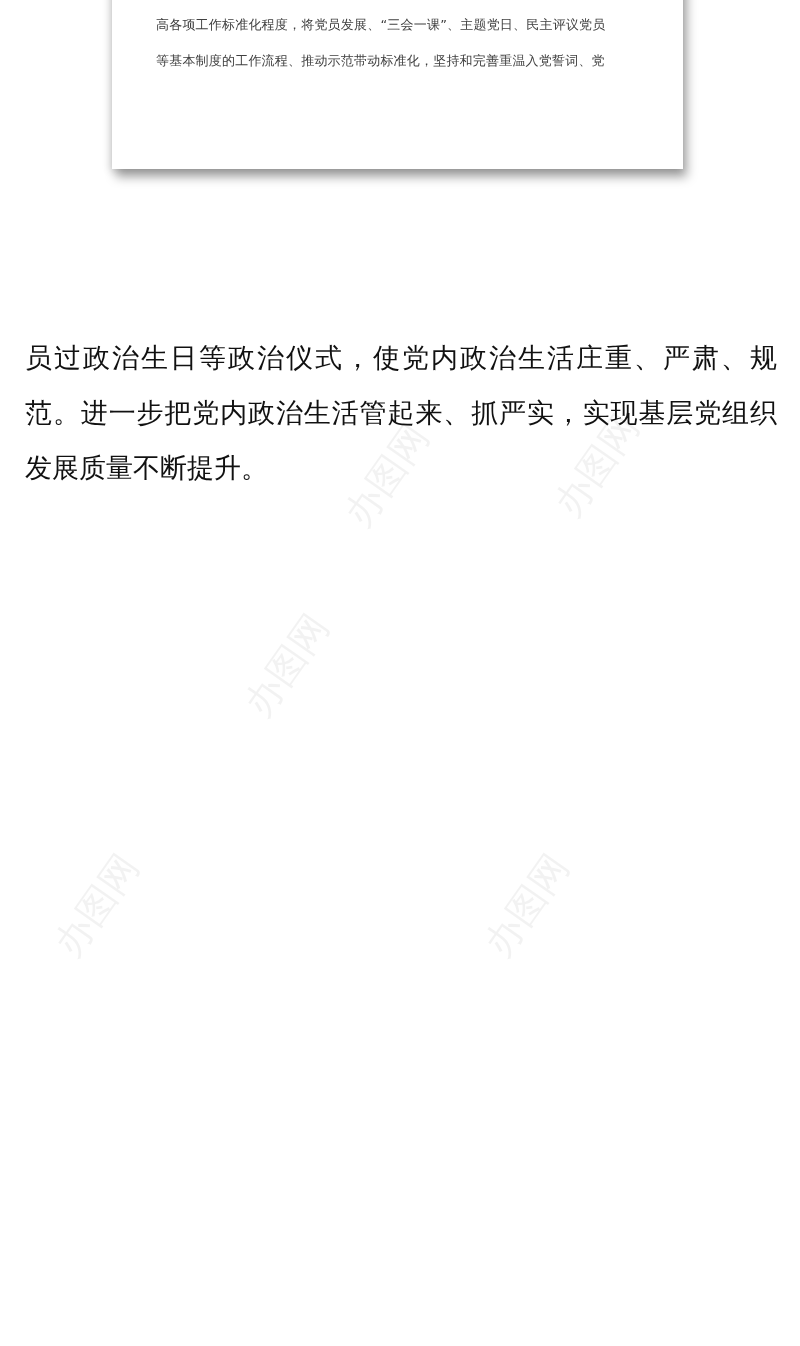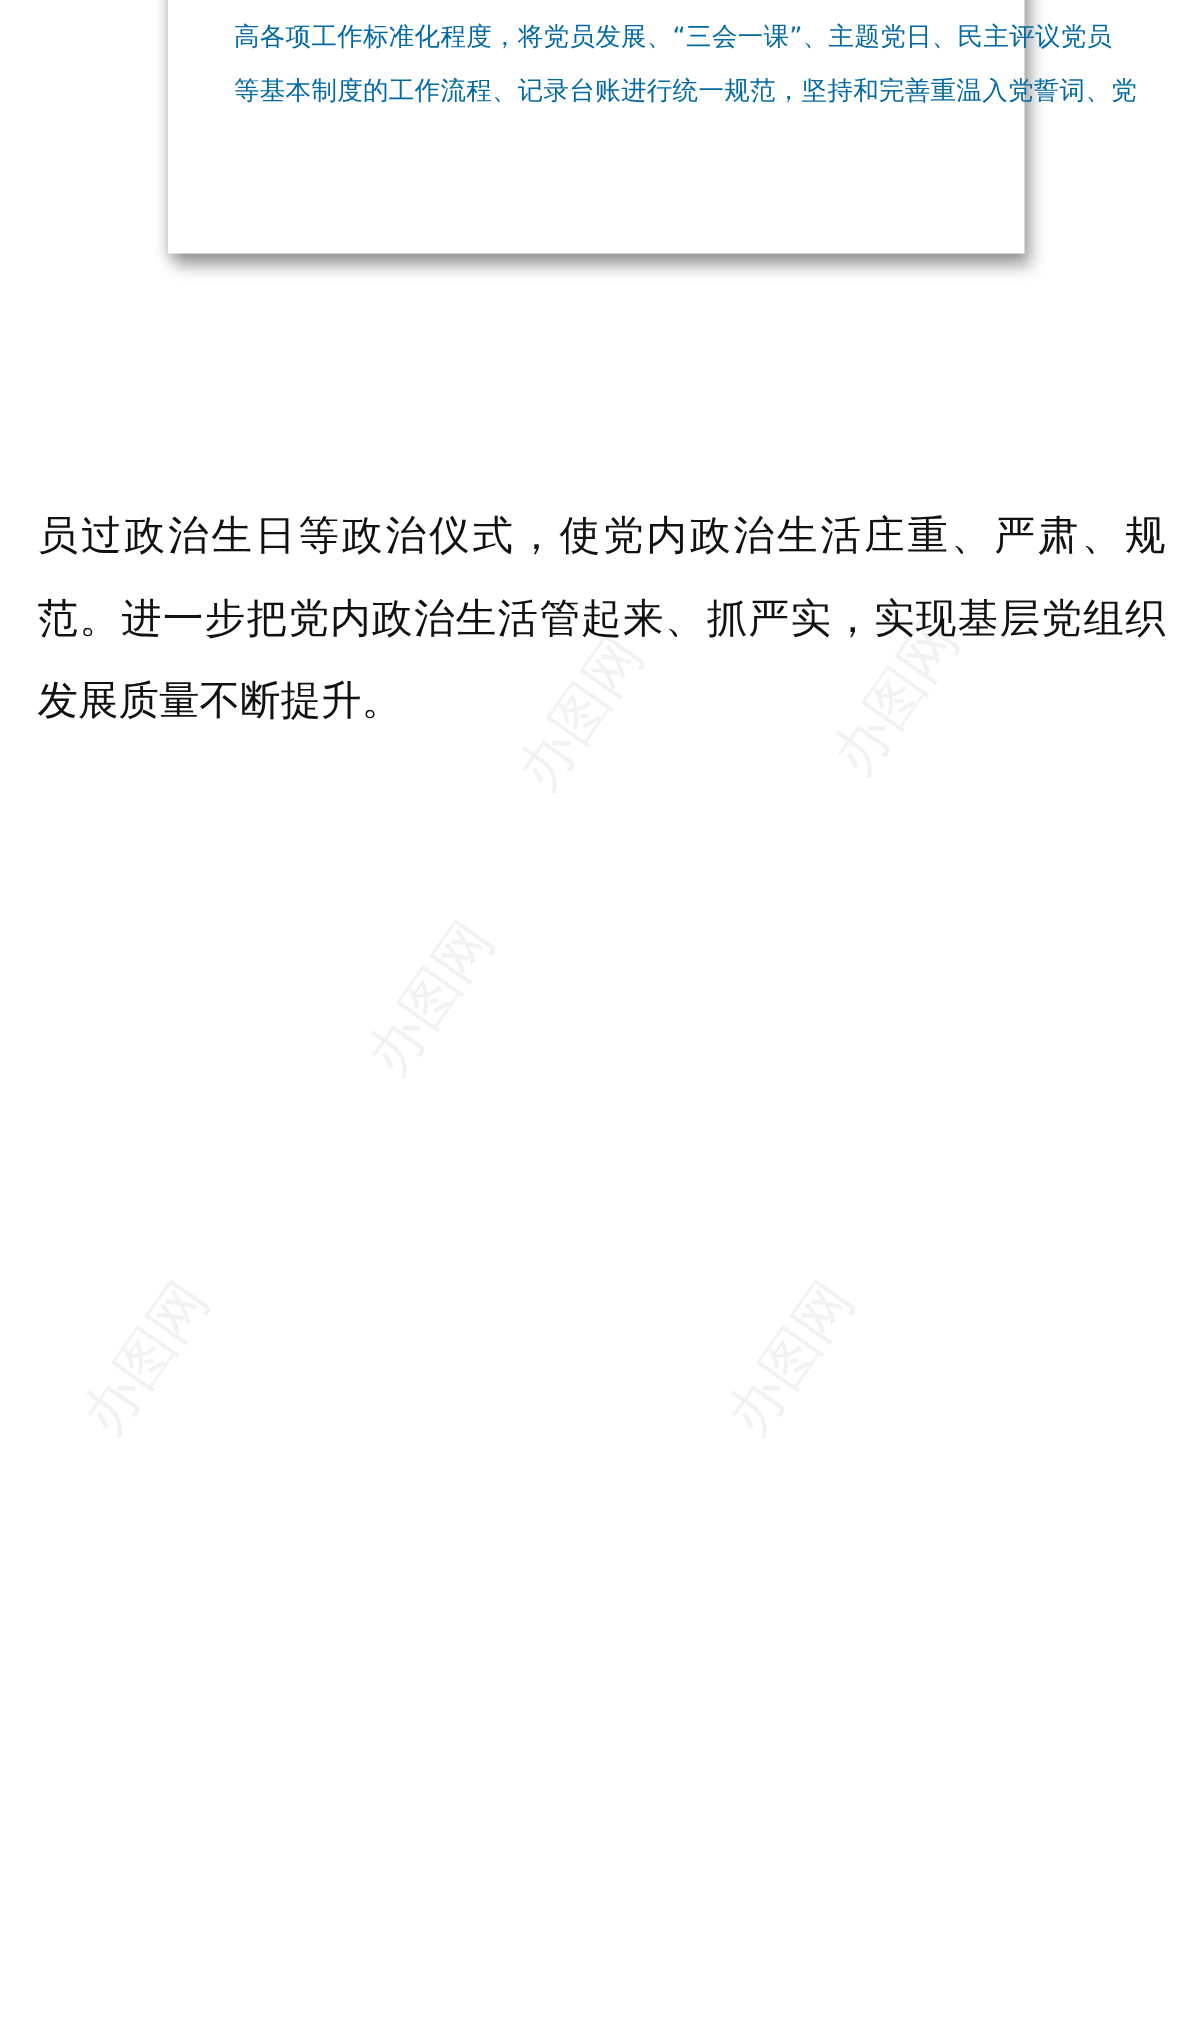--- a/index.html
+++ b/index.html
@@ -20,24 +20,24 @@
       left: 112px;
       top: -20px;
       width: 571px;
       height: 189px;
       background: #ffffff;
       box-shadow: 4px 8px 10px rgba(0,0,0,0.35), -2px 2px 8px rgba(0,0,0,0.15);
     }
     .card-line {
       position: absolute;
       left: 44px;
-      font-size: 17px;
+      font-size: 13px;
       line-height: 16px;
       white-space: nowrap;
-      color: #0369a1;
+      color: #404040;
       letter-spacing: 0.2px;
     }
     .card-line.l1 { top: 37px; }
     .card-line.l2 { top: 73px; }
 
     .body-text {
       position: absolute;
       left: 25px;
       top: 330px;
       width: 752px;
@@ -61,21 +61,21 @@
       white-space: nowrap;
       pointer-events: none;
       font-family: "DejaVu Sans", sans-serif;
     }
   </style>
 </head>
 <body>
 
 <div class="card">
   <div class="card-line l1">高各项工作标准化程度，将党员发展、“三会一课”、主题党日、民主评议党员</div>
-  <div class="card-line l2">等基本制度的工作流程、记录台账进行统一规范，坚持和完善重温入党誓词、党</div>
+  <div class="card-line l2">等基本制度的工作流程、推动示范带动标准化，坚持和完善重温入党誓词、党</div>
 </div>
 
 <div class="watermark" style="left:330px; top:450px;">办图网</div>
 <div class="watermark" style="left:540px; top:440px;">办图网</div>
 <div class="watermark" style="left:230px; top:640px;">办图网</div>
 <div class="watermark" style="left:40px; top:880px;">办图网</div>
 <div class="watermark" style="left:470px; top:880px;">办图网</div>
 
 <div class="body-text">
   <p class="para">员过政治生日等政治仪式，使党内政治生活庄重、严肃、规范。进一步把党内政治生活管起来、抓严实，实现基层党组织发展质量不断提升。</p>

